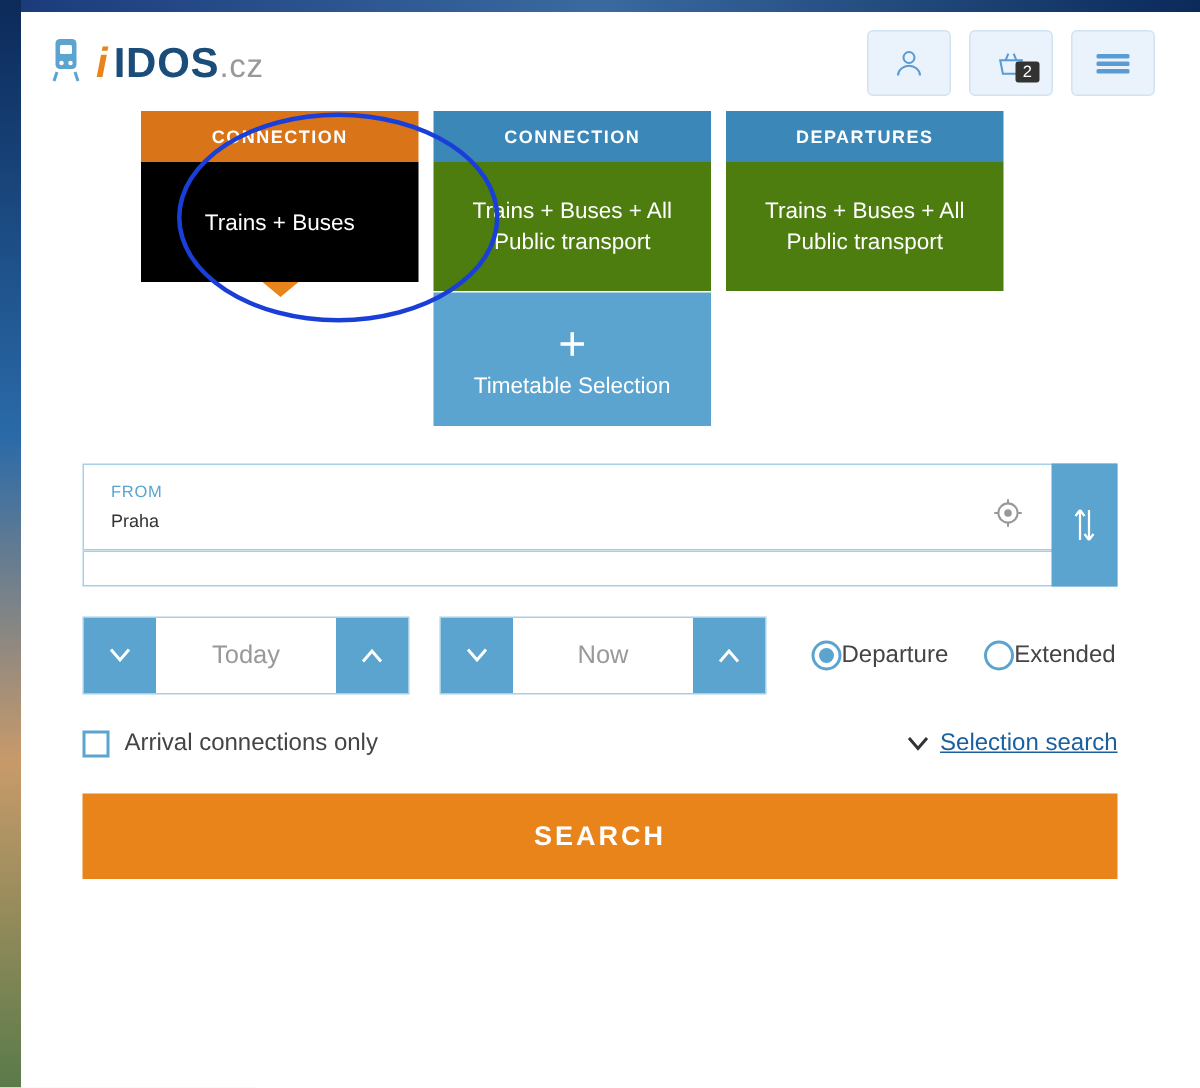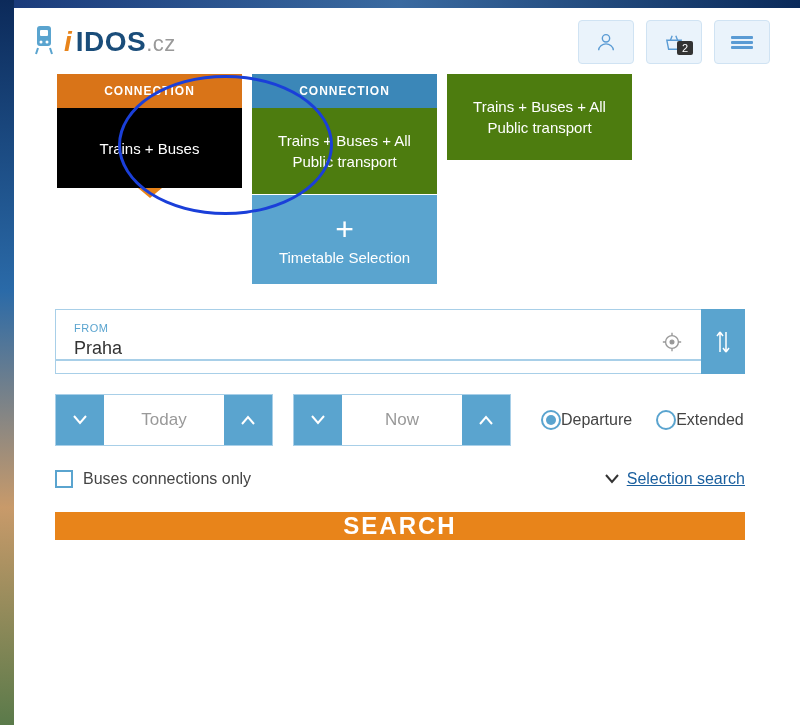--- a/index.html
+++ b/index.html
@@ -75,21 +75,21 @@
       width: 22px;
       height: 3px;
       background: #5a9bd4;
       margin: 2px 0;
       border-radius: 1px;
     }
     
     .tabs {
       display: flex;
       gap: 10px;
-      padding: 0 30px 0 57px;
+      padding: 0 30px 0 94px;
       align-items: flex-start;
     }
     .tab-column {
       display: flex;
       flex-direction: column;
       width: 185px;
     }
     .tab-head {
       padding: 10px 8px;
       text-align: center;
@@ -154,32 +154,32 @@
     }
     .field-wrap {
       position: relative;
       margin-bottom: 20px;
     }
     .field-group {
       position: relative;
     }
     .field {
       border: 1px solid #a8cfe8;
-      padding: 12px 50px 0 18px;
+      padding: 12px 50px 10px 18px;
       position: relative;
       background: #fff;
     }
     .field-label {
       font-size: 11px;
       color: #5aa4cf;
       letter-spacing: 0.5px;
       margin-bottom: 4px;
     }
     .field-value {
-      font-size: 18px;
+      font-size: 12px;
       color: #333;
       border: none;
       outline: none;
       width: 100%;
       background: transparent;
     }
     .locate-icon {
       position: absolute;
       right: 62px;
       top: 22px;
@@ -287,21 +287,22 @@
       font-size: 16px;
       cursor: pointer;
     }
     .ext-search span:last-child { text-decoration: underline; }
     
     .search-btn {
       width: 100%;
       background: #e8841a;
       color: #fff;
       border: none;
-      font-size: 24px;
+      padding: 18px;
+      font-size: 18px;
       font-weight: 600;
       letter-spacing: 2px;
       cursor: pointer;
     }
     
     .bg-strip-left {
       position: absolute;
       left: 0; top: 0; bottom: 0;
       width: 14px;
       background: linear-gradient(180deg, #0c2a5a 0%, #2a6aa8 40%, #c89a6a 70%, #5a7a4a 100%);
@@ -370,20 +371,21 @@
       </div>
       <div class="tab-column tab-inactive">
         <div class="tab-head">CONNECTION</div>
         <div class="tab-body">Trains + Buses + All Public transport</div>
         <div class="tab-extra">
           <div class="plus">+</div>
           <div>Timetable Selection</div>
         </div>
       </div>
       <div class="tab-column tab-inactive">
+        <div class="tab-head">DEPARTURES</div>
         <div class="tab-body">Trains + Buses + All Public transport</div>
       </div>
     </div>
 
     <div class="circle-annotation"></div>
 
     <div class="form">
       <div class="field-wrap">
         <div class="field-group">
           <div class="field">
@@ -445,21 +447,21 @@
           <div class="radio">
             <span class="radio-circle"></span>
             <span class="radio-label">Extended</span>
           </div>
         </div>
       </div>
 
       <div class="opts-row">
         <div class="checkbox">
           <span class="checkbox-box"></span>
-          <span class="checkbox-label">Buses connections only</span>
+          <span class="checkbox-label">Arrival connections only</span>
         </div>
         <div class="ext-search">
           <svg width="14" height="10" viewBox="0 0 14 10">
               <path d="M1 1l6 7 6-7" fill="none" stroke="#333" stroke-width="2"></path>
             </svg>
           <span>Selection search</span>
         </div>
       </div>
 
       <button class="search-btn">SEARCH</button>

